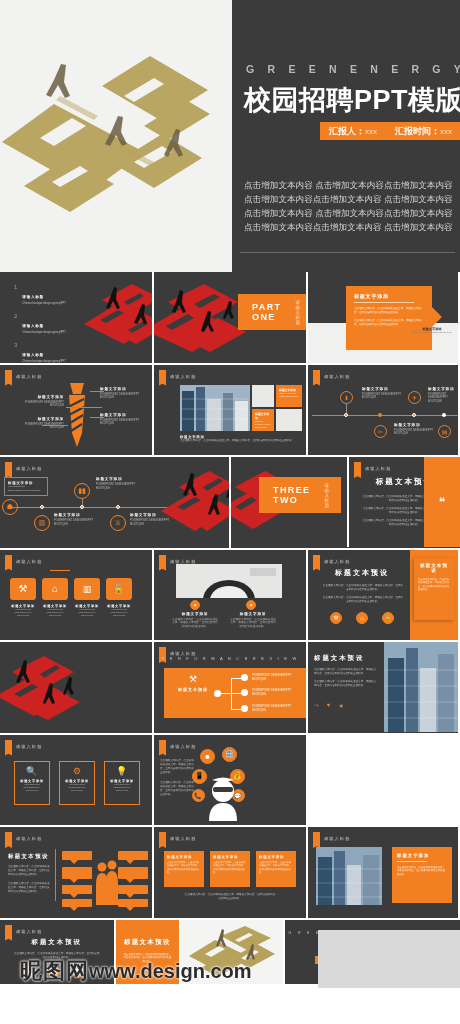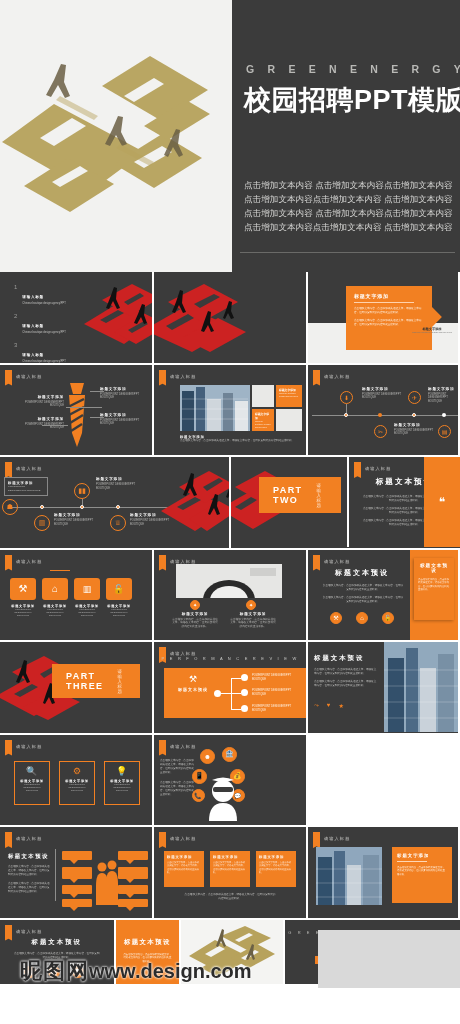--- a/index.html
+++ b/index.html
@@ -109,20 +109,24 @@
       </g>
       <g fill="#b7a25c" opacity=".45">
         <polygon points="66,62 104,82 100,86 62,66"></polygon>
         <polygon points="126,110 160,128 156,132 122,114"></polygon>
       </g>
     </svg>
   </div>
   <div class="hero-right">
     <div class="hero-eyebrow">G R E E N E N E R G Y   P O W E R P O I N T</div>
     <div class="hero-title">校园招聘PPT模版</div>
+    <div class="hero-badge">
+      <span><b>汇报人：</b><i>xxx</i></span>
+      <span><b>汇报时间：</b><i>xxx</i></span>
+    </div>
     <div class="hero-body">
       <p>点击增加文本内容  点击增加文本内容点击增加文本内容</p>
       <p>点击增加文本内容点击增加文本内容  点击增加文本内容</p>
       <p>点击增加文本内容  点击增加文本内容点击增加文本内容</p>
       <p>点击增加文本内容点击增加文本内容 点击增加文本内容</p>
     </div>
     <div class="hero-rule"></div>
   </div>
 </div>
 
@@ -177,20 +181,24 @@
         <g fill="#3b3b3b">
             <polygon points="24,44 46,32 52,36 30,48"></polygon>
             <polygon points="52,22 72,12 78,15 58,26"></polygon>
           </g>
         <g fill="#111">
             <path d="M34,20 l4,-12 l3,1 l-1,12 l4,9 l-3,1 l-4,-8 l-4,8 l-3,-1z"></path>
         <path d="M62,40 l4,-11 l3,1 l-1,11 l4,8 l-3,1 l-3,-7 l-4,7 l-3,-1z"></path>
         <path d="M84,28 l3,-9 l3,1 l-1,9 l3,7 l-3,1 l-3,-6 l-3,6 l-2,-1z"></path>
           </g>
       </svg>
+      <div class="part-band" style="left:84px;top:22px;width:82px;height:36px;">
+        <span class="pn">PART ONE</span>
+        <span class="ps">请输入标题</span>
+      </div>
     </div>
 
     <div class="slide w-150">
       <div style="position:absolute;left:0;bottom:0;width:150px;height:40px;background:#f0f0ee;"></div>
       <div class="orange" style="position:absolute;left:38px;top:14px;width:86px;height:64px;padding:7px 8px;">
         <div style="font-size:5px;font-weight:bold;color:#fff;letter-spacing:.8px;">标题文字添加</div>
         <div style="width:60px;height:1px;background:#ffd2ad;margin:3px 0 4px;"></div>
         <div style="font-size:2.6px;line-height:3.9px;color:#fff4ea;">点击增加文字内容，点击添加相关描述文字，请修改文字内容，也可以复制您的内容到此直接粘贴。</div>
         <div style="font-size:2.6px;line-height:3.9px;color:#fff4ea;margin-top:4px;">点击增加文字内容，点击添加相关描述文字，请修改文字内容，也可以复制您的内容到此直接粘贴。</div>
       </div>
@@ -357,21 +365,21 @@
       <svg class="redart" style="left:-14px;top:12px;" width="86" height="74" viewBox="0 0 86 74">
         <g fill="#cc2222">
             <polygon points="2,40 34,22 70,40 36,60"></polygon>
             <polygon points="18,18 48,2 74,16 46,34"></polygon>
           </g>
         <g fill="#3b3b3b">
             <polygon points="18,38 34,28 40,31 24,41"></polygon>
           </g>
       </svg>
       <div class="part-band" style="left:28px;top:20px;width:82px;height:36px;">
-        <span class="pn">PART TWO</span>
+        <span class="pn">THREE TWO</span>
         <span class="ps">请输入标题</span>
       </div>
       <div style="position:absolute;left:116px;top:0;width:113px;height:90px;background:#3b3b3b;border-left:2px solid #fff;">
         <div class="bm">
           <span class="bm-mark"></span>
           <span class="bm-txt">请输入标题</span>
         </div>
         <div class="ctitle" style="margin-top:20px;font-size:7.6px;">标题文本预设</div>
         <div style="margin:8px auto 0;width:84px;">
           <div class="dim xtiny" style="text-align:center;">点击增加文字内容，点击添加相关描述文字，请修改文字内容，也可以复制您的内容到此直接粘贴。</div>
@@ -473,24 +481,20 @@
         <g fill="#3b3b3b">
             <polygon points="20,40 38,30 44,33 26,43"></polygon>
             <polygon points="46,20 62,11 66,14 50,24"></polygon>
           </g>
         <g fill="#111">
             <path d="M26,18 l4,-12 l3,1 l-1,12 l4,9 l-3,1 l-4,-8 l-4,8 l-3,-1z"></path>
         <path d="M52,40 l4,-11 l3,1 l-1,11 l3,8 l-3,1 l-3,-7 l-4,7 l-2,-1z"></path>
         <path d="M72,32 l3,-9 l3,1 l-1,9 l3,7 l-3,1 l-3,-6 l-3,6 l-2,-1z"></path>
           </g>
       </svg>
-      <div class="part-band" style="left:52px;top:22px;width:88px;height:34px;">
-        <span class="pn">PART THREE</span>
-        <span class="ps">请输入标题</span>
-      </div>
     </div>
 
     <div class="slide w-152">
       <div class="bm">
         <span class="bm-mark"></span>
         <span class="bm-txt">请输入标题</span>
       </div>
       <div style="position:absolute;left:0;top:14px;width:152px;text-align:center;color:#c9c9c7;font-size:4px;letter-spacing:2.2px;">P E R F O R M A N C E   R E V I E W</div>
       <div class="orange" style="position:absolute;left:10px;top:26px;width:142px;height:50px;"></div>
       <div style="position:absolute;left:24px;top:32px;text-align:center;">

